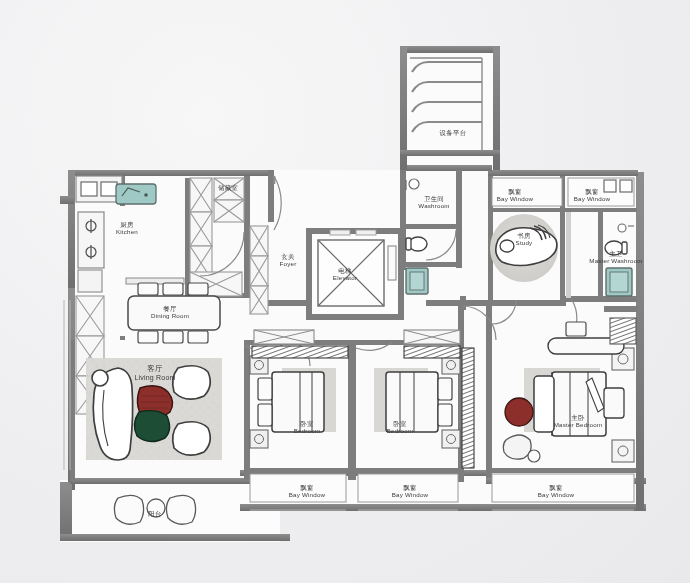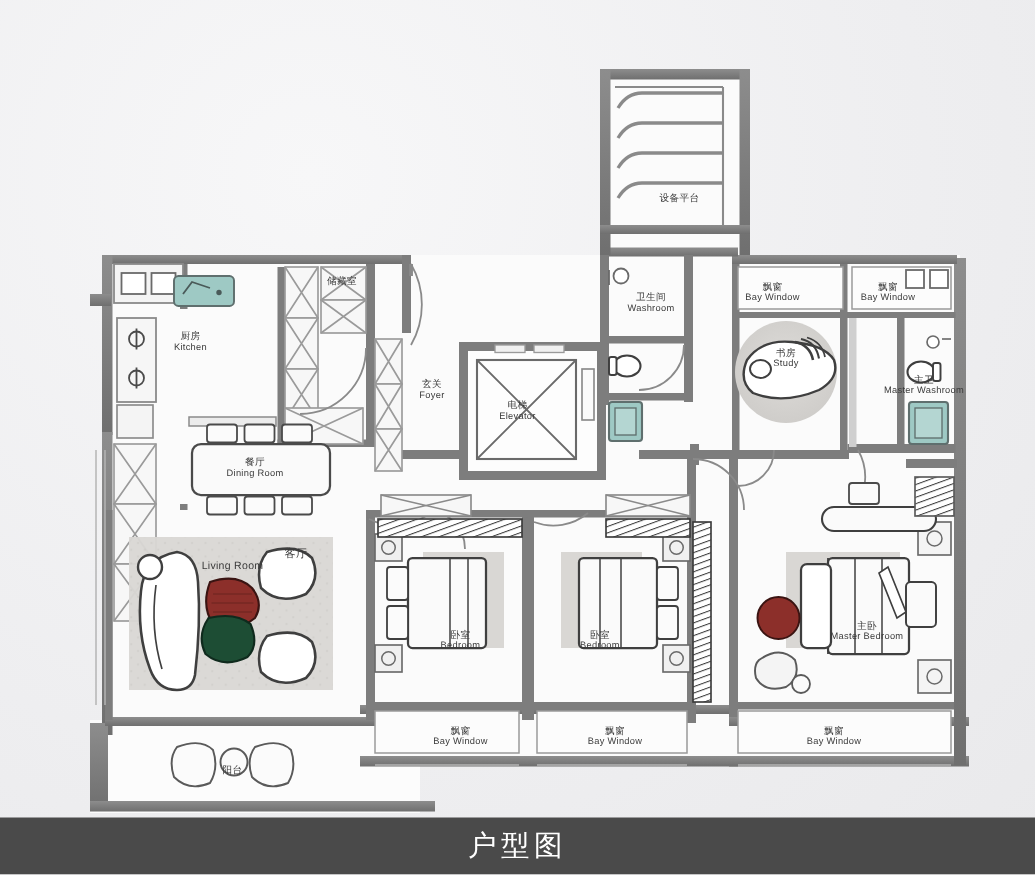--- a/index.html
+++ b/index.html
@@ -18,21 +18,21 @@
     font-size:19px;letter-spacing:3px;
   }
   .lbl{
     position:absolute;text-align:center;
     color:#3a3a3a;line-height:1.15;
     font-size:6.5px;white-space:nowrap;
     pointer-events:none;
   }
   .lbl .cn{display:block;font-size:6.4px;letter-spacing:.3px;}
   .lbl .en{display:block;font-size:6.2px;letter-spacing:.2px;}
-  .lbl.big .cn{font-size:7.4px;text-align:right;}
+  .lbl.big .cn{font-size:7.4px;}
   .lbl.big .en{font-size:7.0px;}
 </style>
 </head>
 <body>
 
 <div id="stage">
 
   <svg id="plan" viewBox="0 0 690 545">
     <defs>
       <pattern id="rugdots" width="9" height="9" patternUnits="userSpaceOnUse">
@@ -461,16 +461,13 @@
       <div class="lbl" style="left: 360px; top: 484px; width: 100px;">
         <span class="cn">飘窗</span>
         <span class="en">Bay Window</span>
       </div>
       <div class="lbl" style="left: 506px; top: 484px; width: 100px;">
         <span class="cn">飘窗</span>
         <span class="en">Bay Window</span>
       </div>
     </div>
 
-  <div class="titlebar">
-    <span>户型图</span>
-  </div>
 </div>
 
 </body></html>

